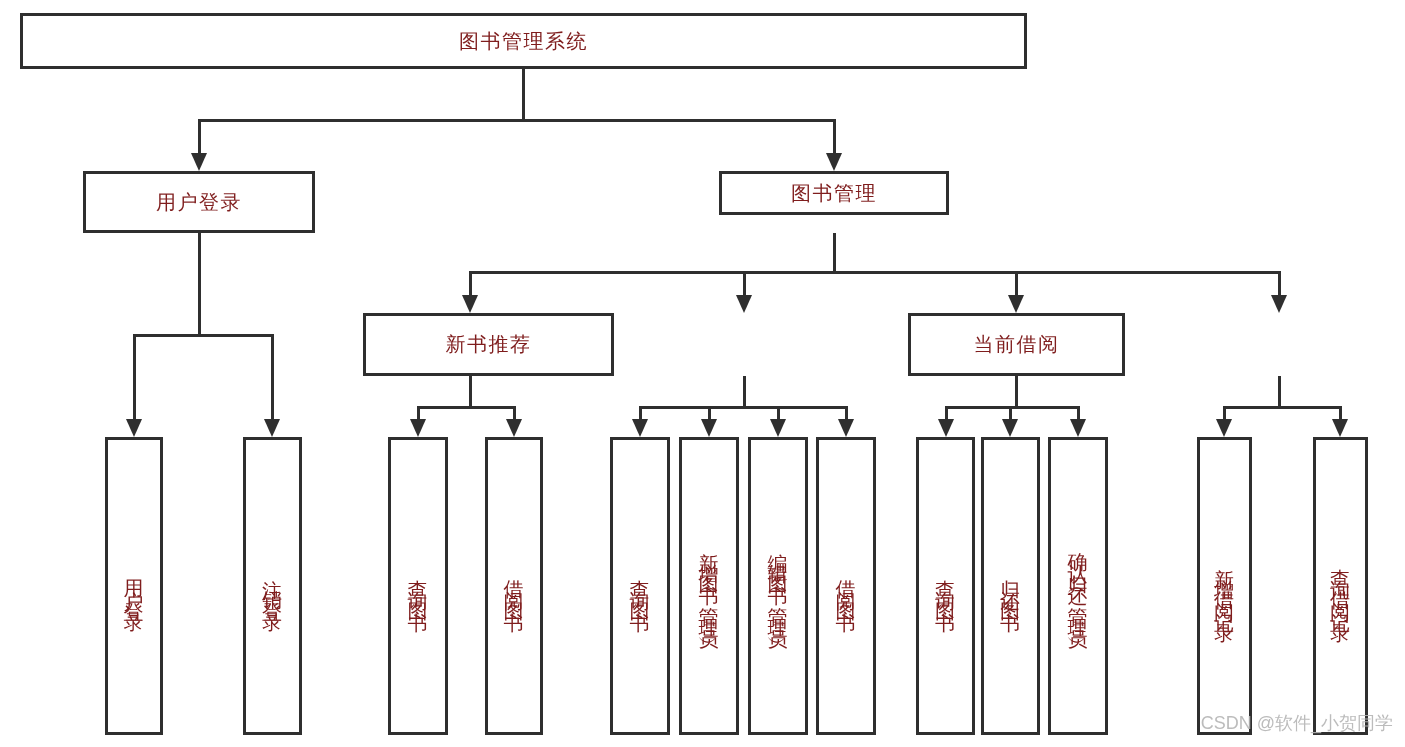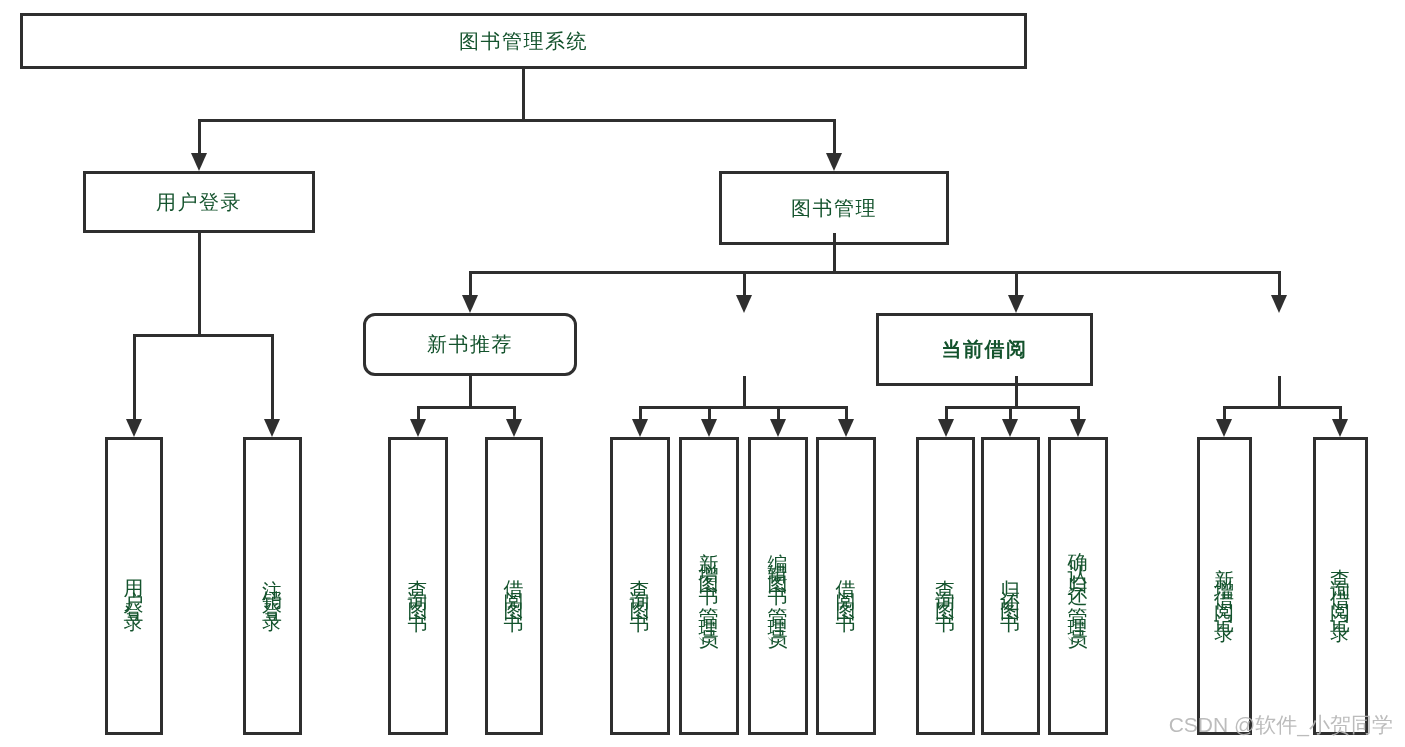--- a/index.html
+++ b/index.html
@@ -2,76 +2,76 @@
 <html><head>
 <meta charset="utf-8">
 <style>
   html,body{margin:0;padding:0;background:#ffffff;}
   .stage{
     position:relative;width:1405px;height:747px;background:#ffffff;
     font-family:"Liberation Sans", sans-serif;color:#333333;overflow:hidden;
   }
   .box{
     position:absolute;box-sizing:border-box;border:3px solid #2f2f2f;background:#ffffff;
-    display:flex;align-items:center;justify-content:center;color:#14532d;
+    display:flex;align-items:center;justify-content:center;color:#7f1d1d;
   }
   .box.h{font-size:20px;letter-spacing:1.5px;white-space:nowrap;}
   .box.v{
     writing-mode:vertical-rl;text-orientation:mixed;
     font-size:20px;letter-spacing:11px;line-height:1;
   }
   .vl{position:absolute;width:3px;background:#2f2f2f;}
   .hl{position:absolute;height:3px;background:#2f2f2f;}
   .ah{
     position:absolute;width:0;height:0;
     border-left:8px solid transparent;border-right:8px solid transparent;
     border-top:18px solid #2f2f2f;
   }
   .wm{
     position:absolute;right:12px;top:711px;z-index:5;
-    font-size:21px;color:#b5b5b5;opacity:0.9;white-space:nowrap;
+    font-size:18px;color:#b5b5b5;opacity:0.9;white-space:nowrap;
   }
 </style>
 </head>
 <body>
 
 <div class="stage">
 
   <div class="box h" style="left:20px;top:13px;width:1007px;height:56px;">图书管理系统</div>
 
   <div class="vl" style="left:522px;top:69px;height:51px;"></div>
   <div class="hl" style="left:197.5px;top:119px;width:638px;"></div>
   <div class="vl" style="left:197.5px;top:119px;height:37px;"></div>
   <div class="ah" style="left:191px;top:153px;"></div>
   <div class="vl" style="left:832.5px;top:119px;height:37px;"></div>
   <div class="ah" style="left:826px;top:153px;"></div>
 
   <div class="box h" style="left:83px;top:171px;width:232px;height:62px;">用户登录</div>
-  <div class="box h" style="left:719px;top:171px;width:230px;height:74px;">图书管理</div>
+  <div class="box h" style="left:719px;top:171px;width:230px;height:44px;">图书管理</div>
 
   <div class="vl" style="left:197.5px;top:233px;height:102px;"></div>
   <div class="hl" style="left:132.5px;top:334px;width:141px;"></div>
   <div class="vl" style="left:132.5px;top:334px;height:87px;"></div>
   <div class="ah" style="left:126px;top:419px;"></div>
   <div class="vl" style="left:270.5px;top:334px;height:87px;"></div>
   <div class="ah" style="left:264px;top:419px;"></div>
 
   <div class="vl" style="left:832.5px;top:233px;height:39px;"></div>
   <div class="hl" style="left:468.5px;top:271px;width:812px;"></div>
   <div class="vl" style="left:468.5px;top:271px;height:26px;"></div>
   <div class="ah" style="left:462px;top:295px;"></div>
   <div class="vl" style="left:742.5px;top:271px;height:26px;"></div>
   <div class="ah" style="left:736px;top:295px;"></div>
   <div class="vl" style="left:1014.5px;top:271px;height:26px;"></div>
   <div class="ah" style="left:1008px;top:295px;"></div>
   <div class="vl" style="left:1277.5px;top:271px;height:26px;"></div>
   <div class="ah" style="left:1271px;top:295px;"></div>
 
-  <div class="box h" style="left:363px;top:313px;width:214px;height:63px;border-radius:12px;">新书推荐</div>
-  <div class="box h" style="left:876px;top:313px;width:217px;height:73px;font-weight:bold;">当前借阅</div>
+  <div class="box h" style="left:363px;top:313px;width:251px;height:63px;">新书推荐</div>
+  <div class="box h" style="left:908px;top:313px;width:217px;height:63px;">当前借阅</div>
 
   <div class="vl" style="left:468.5px;top:376px;height:31px;"></div>
   <div class="hl" style="left:416.5px;top:406px;width:99px;"></div>
   <div class="vl" style="left:416.5px;top:406px;height:15px;"></div>
   <div class="ah" style="left:410px;top:419px;"></div>
   <div class="vl" style="left:512.5px;top:406px;height:15px;"></div>
   <div class="ah" style="left:506px;top:419px;"></div>
 
   <div class="vl" style="left:742.5px;top:376px;height:31px;"></div>
   <div class="hl" style="left:638.5px;top:406px;width:209px;"></div>

